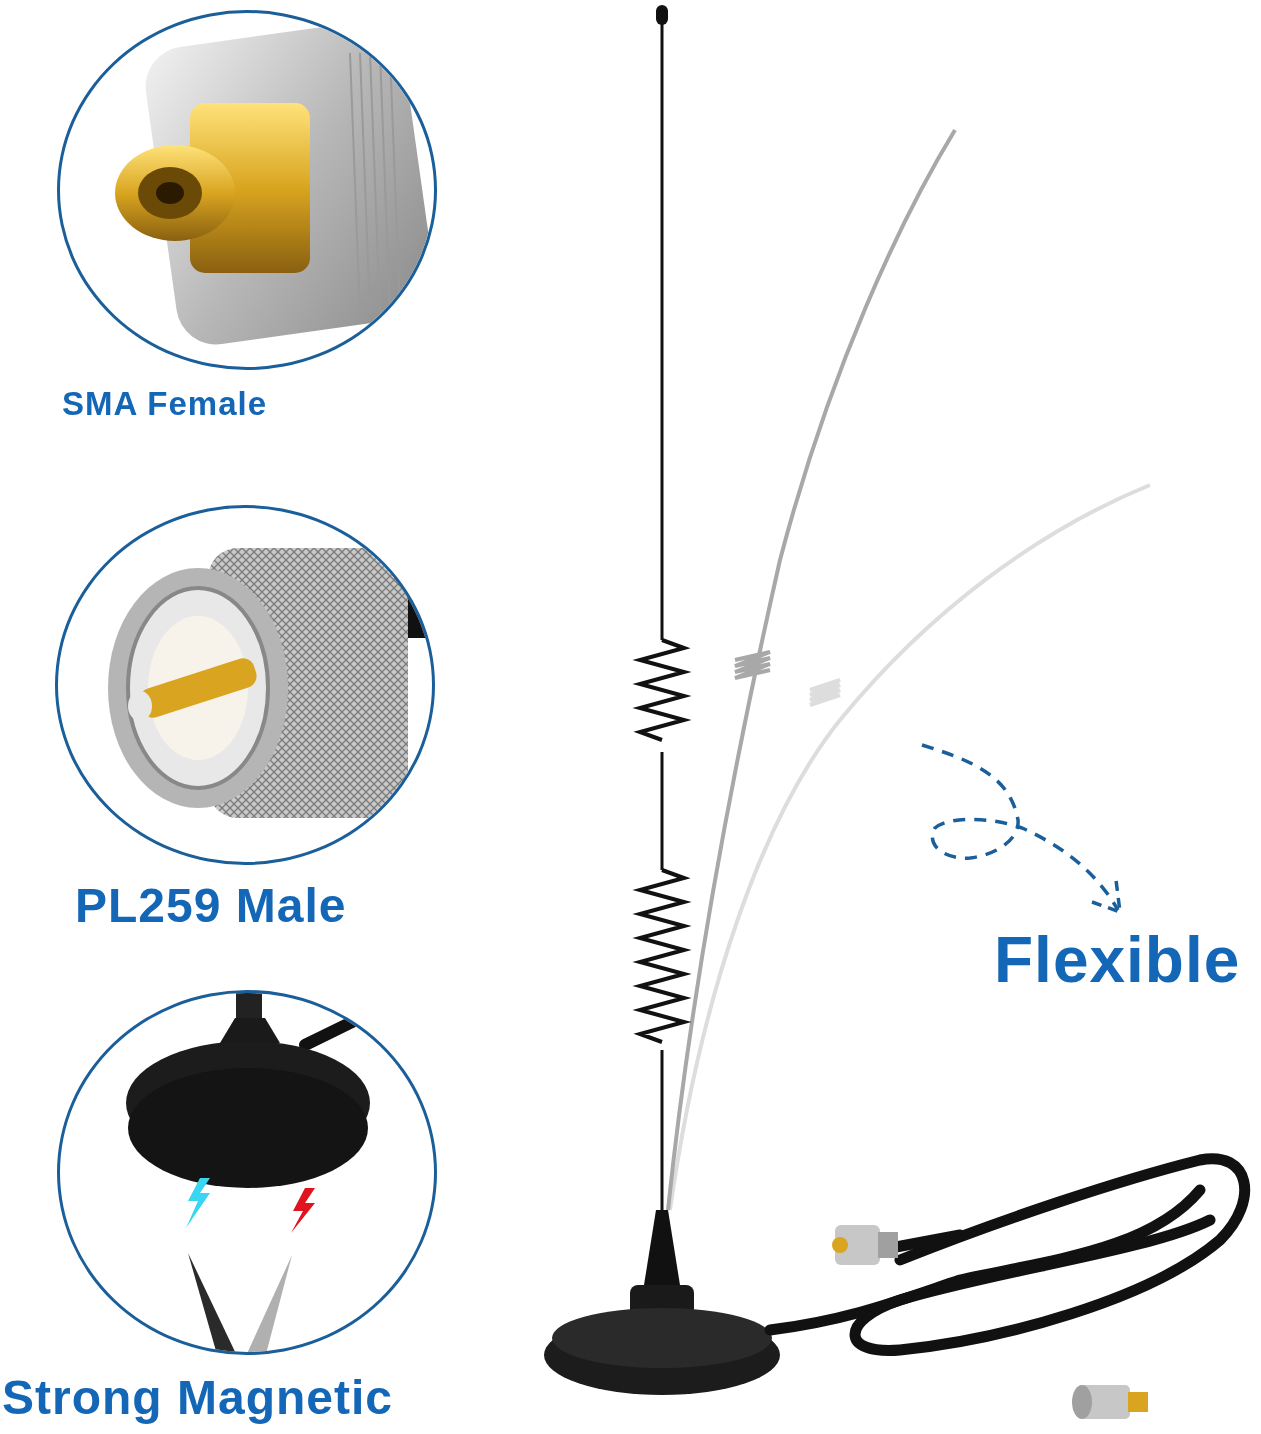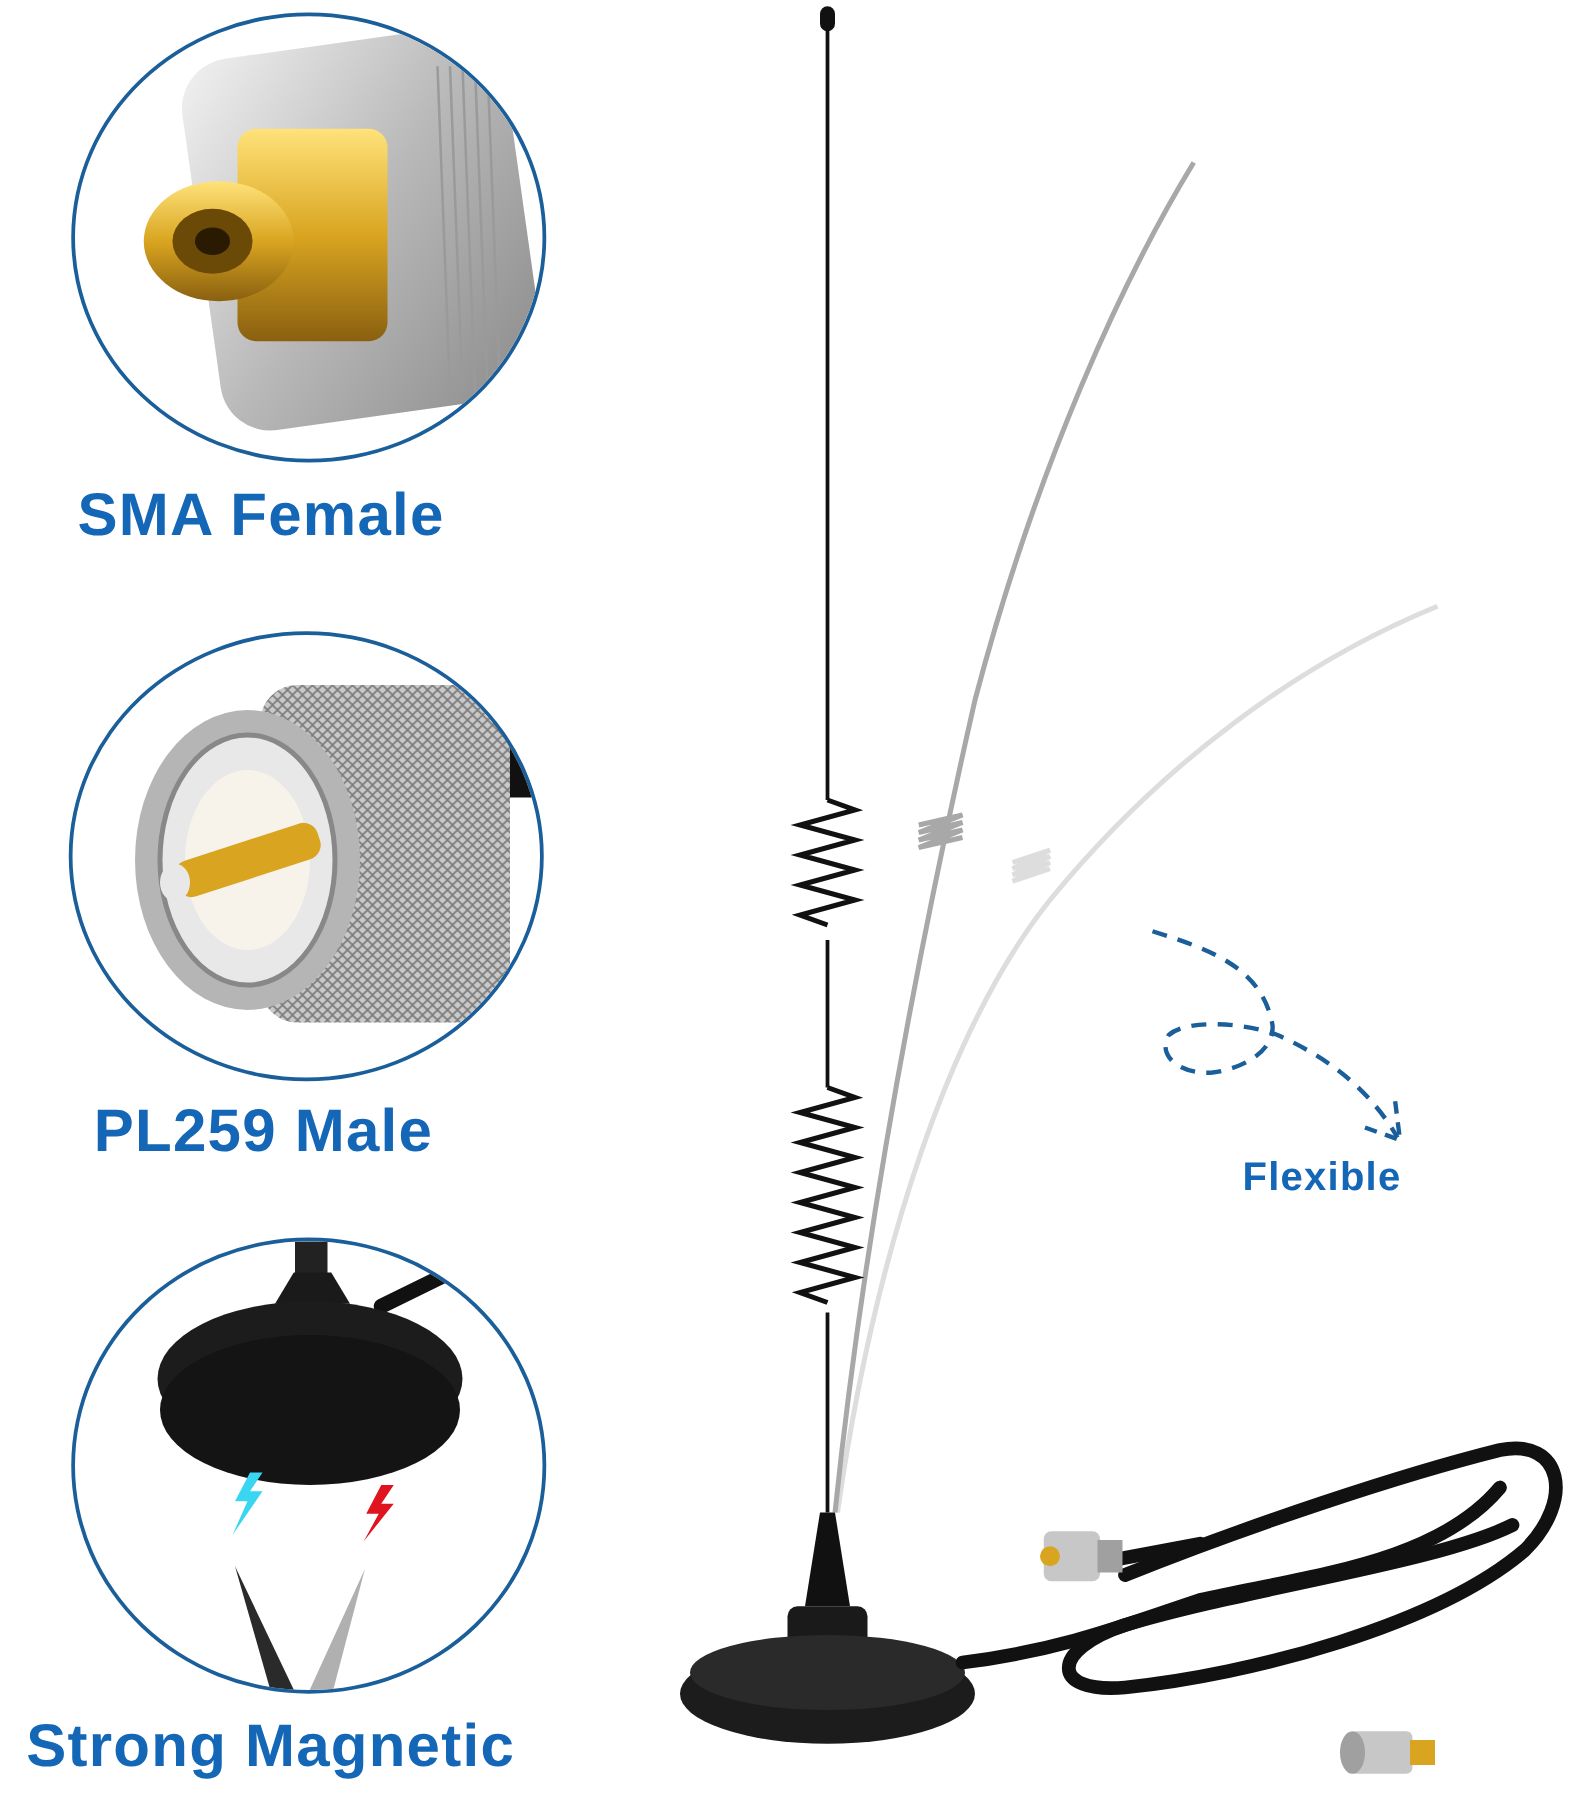--- a/index.html
+++ b/index.html
@@ -32,21 +32,21 @@
         <line x1="310" y1="40" x2="320" y2="300"></line>
         <line x1="320" y1="40" x2="330" y2="300"></line>
         <line x1="330" y1="40" x2="340" y2="300"></line>
     </g>
     <rect x="130" y="90" width="120" height="170" rx="15" fill="url(#gold)"></rect>
     <ellipse cx="115" cy="180" rx="60" ry="48" fill="url(#gold)"></ellipse>
     <ellipse cx="110" cy="180" rx="32" ry="26" fill="#6b4a08"></ellipse>
     <ellipse cx="110" cy="180" rx="14" ry="11" fill="#2a1a02"></ellipse>
   </svg>
 </div>
-<div class="label" style="left:62px;top:385px;font-size:48px;">SMA Female</div>
+<div class="label" style="left:62px;top:385px;font-size:33px;">SMA Female</div>
 
 <div class="circle" style="left:55px;top:505px;width:380px;height:360px;">
   <svg width="380" height="360" viewBox="0 0 380 360" style="left:0;top:0;">
     <defs>
       <pattern id="knurl" width="8" height="8" patternUnits="userSpaceOnUse">
         <rect width="8" height="8" fill="#c9c9c9"></rect>
           <path d="M0 0L8 8M8 0L0 8" stroke="#7a7a7a" stroke-width="1.3"></path>
       </pattern>
     </defs>
     <rect x="320" y="70" width="80" height="60" fill="#111"></rect>
@@ -66,21 +66,21 @@
     <rect x="176" y="0" width="26" height="30" fill="#222"></rect>
     <path d="M160 50 L220 50 L205 25 L175 25 Z" fill="#1a1a1a"></path>
     <ellipse cx="188" cy="110" rx="122" ry="62" fill="#1c1c1c"></ellipse>
     <ellipse cx="188" cy="135" rx="120" ry="60" fill="#141414"></ellipse>
     <path d="M140 185 L128 208 L138 208 L126 235 L150 200 L140 200 L150 185 Z" fill="#38d6f0"></path>
     <path d="M245 195 L233 218 L243 218 L231 240 L255 210 L245 210 L255 195 Z" fill="#e0141e"></path>
     <path d="M128 260 L158 365 L178 365 Z" fill="#2a2a2a"></path>
     <path d="M232 262 L185 365 L205 365 Z" fill="#b0b0b0"></path>
   </svg>
 </div>
-<div class="label" style="left:21px;top:1370px;font-size:48px;">Strong Magnetic</div>
+<div class="label" style="left:2px;top:1370px;font-size:48px;">Strong Magnetic</div>
 
 <svg width="1261" height="1434" viewBox="0 0 1261 1434" style="left:0;top:0;pointer-events:none;">
 
   <g fill="none" stroke="#dddddd" stroke-width="4">
     <path d="M670 1210 C700 1000 760 820 840 720 C930 610 1040 530 1150 485"></path>
     <path d="M810 690 l30 -10 l-30 15 l30 -10 l-30 15 l30 -10 l-30 15 l30 -10"></path>
   </g>
   <g fill="none" stroke="#a8a8a8" stroke-width="4">
     <path d="M668 1210 C690 1000 730 780 780 560 C830 370 900 220 955 130"></path>
     <path d="M735 660 l35 -8 l-35 14 l35 -8 l-35 14 l35 -8 l-35 14 l35 -8"></path>
@@ -110,13 +110,13 @@
 
   <rect x="1080" y="1385" width="50" height="34" rx="5" fill="#c7c7c7"></rect>
   <rect x="1128" y="1392" width="20" height="20" fill="#d9a520"></rect>
   <ellipse cx="1082" cy="1402" rx="10" ry="17" fill="#a0a0a0"></ellipse>
 </svg>
 
 <svg width="340" height="200" viewBox="0 0 340 200" style="left:900px;top:720px;">
   <path d="M22 25 C70 40 110 55 118 100 C120 120 95 135 70 138 C45 140 25 125 35 108 C50 95 95 98 122 108 C160 125 195 150 218 190" fill="none" stroke="#1a5e9a" stroke-width="3.5" stroke-dasharray="12 9"></path>
   <path d="M192 182 L220 192 L216 160" fill="none" stroke="#1a5e9a" stroke-width="3.5" stroke-dasharray="10 7"></path>
 </svg>
-<div class="label" style="left:994px;top:923px;font-size:32px;">Flexible</div>
+<div class="label" style="left:994px;top:923px;font-size:64px;">Flexible</div>
 
 </body></html>

